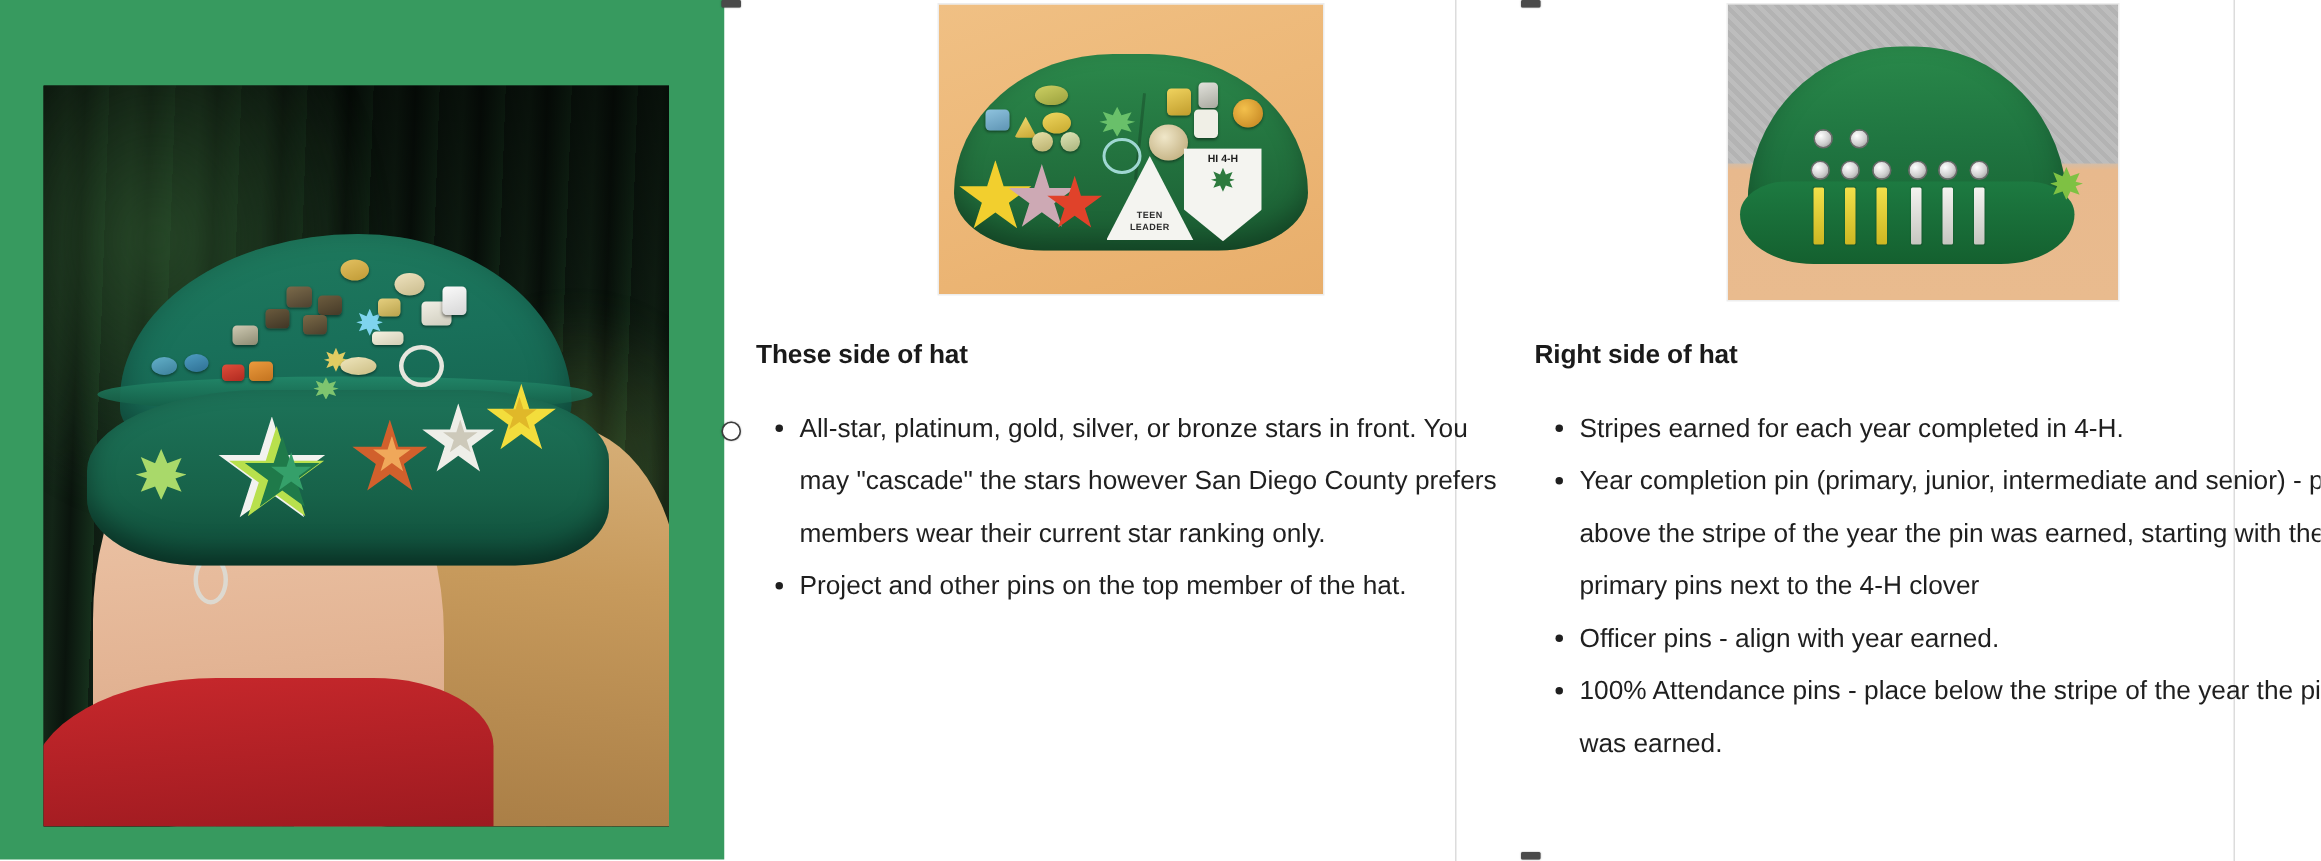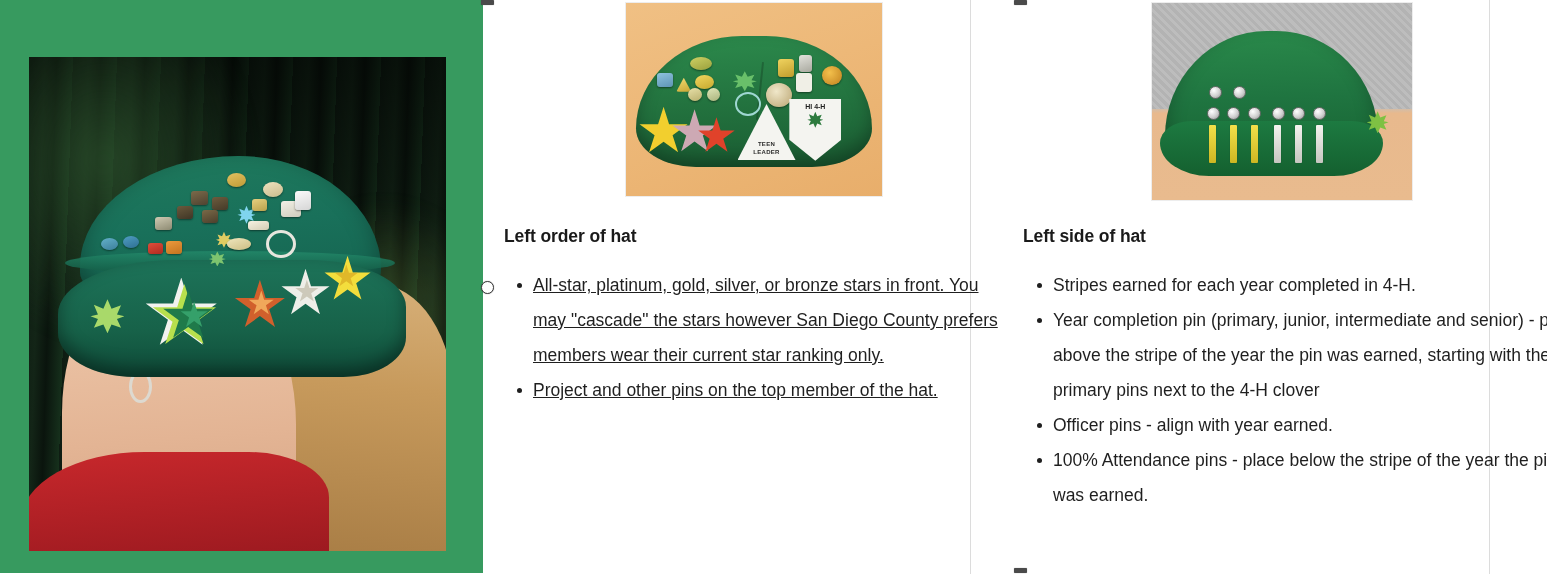--- a/index.html
+++ b/index.html
@@ -177,21 +177,21 @@
     letter-spacing:-.1px;
     font-family:"Liberation Sans", sans-serif;
   }
   .t-left{left:17px;top:226px;}
   .t-right{left:16px;top:226px;}
 
   ul.bullets{
     position:absolute;margin:0;padding:0 0 0 34px;list-style:none;
     font-size:17.5px;line-height:35px;color:#1f1f1f;
   }
-  ul.bullets.b-left{left:12px;top:268px;width:480px;text-decoration:underline;}
+  ul.bullets.b-left{left:12px;top:268px;width:480px;}
   ul.bullets.b-right{left:12px;top:268px;width:530px;}
   ul.bullets li{position:relative;margin:0 0 0 0;}
   ul.bullets li:before{
     content:"";position:absolute;left:-16px;top:15px;
     width:5px;height:5px;border-radius:50%;background:#1f1f1f;
   }
 
   
   .handle{
     position:absolute;width:11px;height:11px;border-radius:50%;
@@ -297,21 +297,21 @@
             <span>LEADER</span>
           </div>
 
           <div class="shield" style="left:65%;top:48%;width:52px;height:62px;">
             <span>HI 4-H</span>
             <span class="cl"></span>
           </div>
         </div>
       </div>
 
-      <div class="section-title t-left">Left order of hat</div>
+      <div class="section-title t-left">These side of hat</div>
 
       <ul class="bullets b-left">
         <li>All-star, platinum, gold, silver, or bronze stars in front. You may "cascade" the stars however San Diego County prefers members wear their current star ranking only.</li>
         <li>Project and other pins on the top member of the hat.</li>
       </ul>
     </div>
 
     <div class="col col-right">
 
       <div class="photo-frame photo-right">
@@ -332,21 +332,21 @@
         <div class="medal" style="left:37%;top:53%;"></div>
         <div class="medal" style="left:46%;top:53%;"></div>
         <div class="medal" style="left:54%;top:53%;"></div>
         <div class="medal" style="left:62%;top:53%;"></div>
         <div class="medal" style="left:22%;top:42%;"></div>
         <div class="medal" style="left:31%;top:42%;"></div>
 
         <div class="r-clover"></div>
       </div>
 
-      <div class="section-title t-right">Left side of hat</div>
+      <div class="section-title t-right">Right side of hat</div>
 
       <ul class="bullets b-right">
         <li>Stripes earned for each year completed in 4-H.</li>
         <li>Year completion pin (primary, junior, intermediate and senior) - place above the stripe of the year the pin was earned, starting with the primary pins next to the 4-H clover</li>
         <li>Officer pins - align with year earned.</li>
         <li>100% Attendance pins - place below the stripe of the year the pin was earned.</li>
       </ul>
     </div>
   </div>
 

